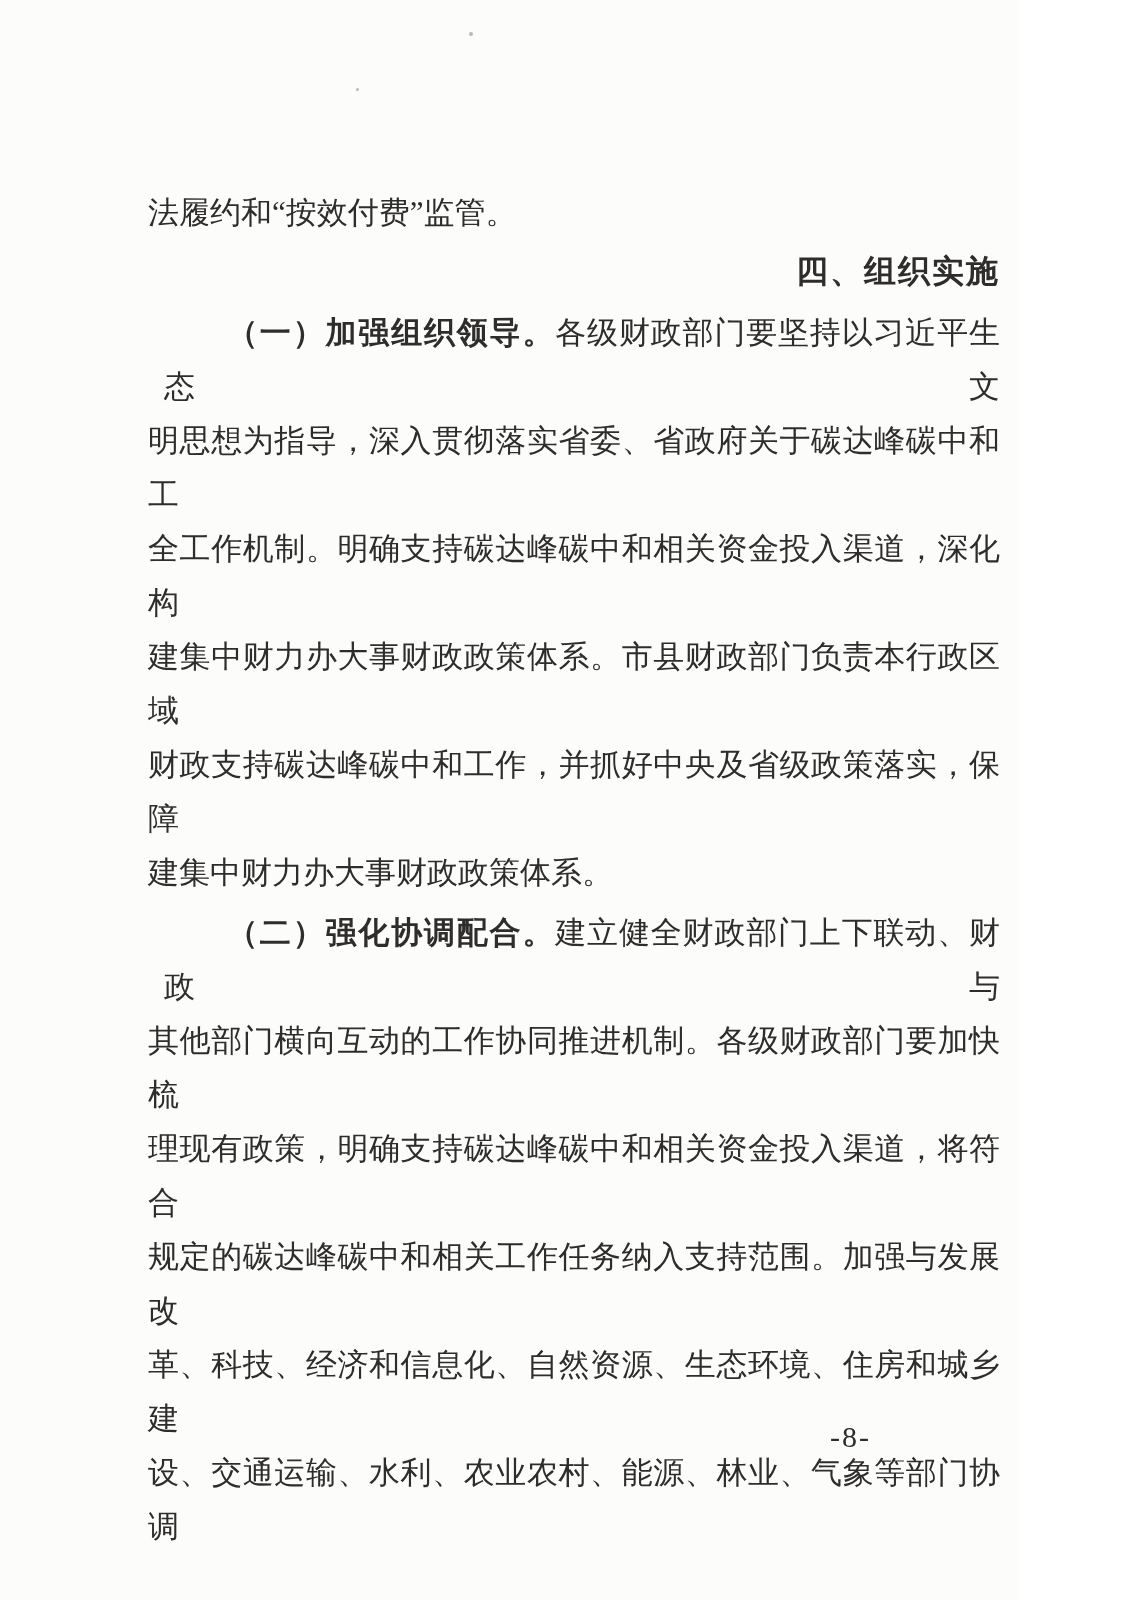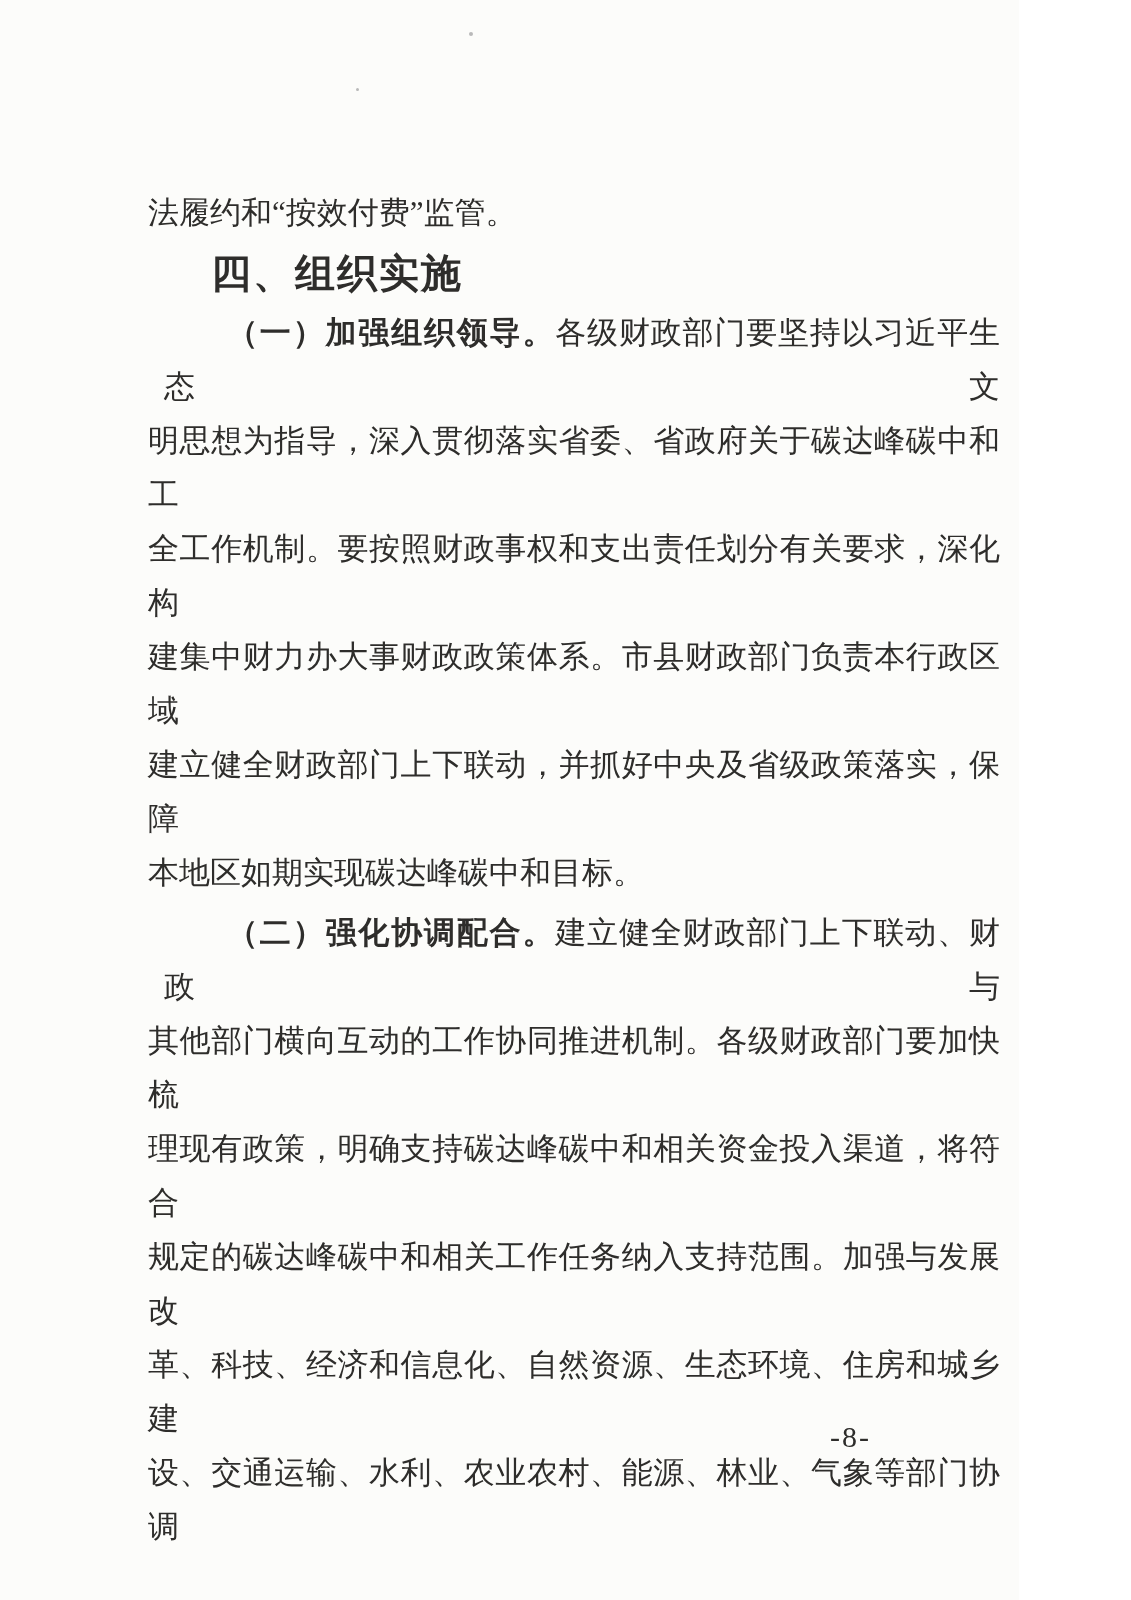--- a/index.html
+++ b/index.html
@@ -41,25 +41,26 @@
     margin-left: 16px;
   }
   .lead {
     font-weight: 700;
     font-family: "Liberation Sans", "DejaVu Sans", sans-serif;
     letter-spacing: 1px;
   }
   .heading {
     margin: 6px 0 4px 0;
     text-indent: 63px;
-    font-size: 40px;
+    font-size: 32px;
     line-height: 56px;
     font-weight: 700;
-    font-family: Liberation Serif, serif;
+    font-family: Liberation Mono, monospace;
     letter-spacing: 2px;
+    text-align: right;
   }
   .para {
     margin: 0 0 6px 0;
   }
   .page-number {
     position: absolute;
     right: 148px;
     bottom: 146px;
     font-size: 30px;
     color: #2e2d2b;
@@ -82,24 +83,24 @@
 
   <div class="text-block">
 
     <p class="line wrapline">法履约和“按效付费”监管。</p>
 
     <h2 class="heading">四、组织实施</h2>
 
     <div class="para">
       <p class="line just indent"><span class="lead">（一）加强组织领导。</span><span>各级财政部门要坚持以习近平生态文</span></p>
       <p class="line just">明思想为指导，深入贯彻落实省委、省政府关于碳达峰碳中和工</p>
-      <p class="line just">全工作机制。要按照财政事权和支出责任划分有关要求，深化构</p>
+      <p class="line just">全工作机制。明确支持碳达峰碳中和相关资金投入渠道，深化构</p>
       <p class="line just">建集中财力办大事财政政策体系。市县财政部门负责本行政区域</p>
-      <p class="line just">建立健全财政部门上下联动，并抓好中央及省级政策落实，保障</p>
-      <p class="line wrapline">本地区如期实现碳达峰碳中和目标。</p>
+      <p class="line just">财政支持碳达峰碳中和工作，并抓好中央及省级政策落实，保障</p>
+      <p class="line wrapline">建集中财力办大事财政政策体系。</p>
     </div>
 
     <div class="para">
       <p class="line just indent"><span class="lead">（二）强化协调配合。</span><span>建立健全财政部门上下联动、财政与</span></p>
       <p class="line just">其他部门横向互动的工作协同推进机制。各级财政部门要加快梳</p>
       <p class="line just">理现有政策，明确支持碳达峰碳中和相关资金投入渠道，将符合</p>
       <p class="line just">规定的碳达峰碳中和相关工作任务纳入支持范围。加强与发展改</p>
       <p class="line just">革、科技、经济和信息化、自然资源、生态环境、住房和城乡建</p>
       <p class="line just">设、交通运输、水利、农业农村、能源、林业、气象等部门协调</p>
 

